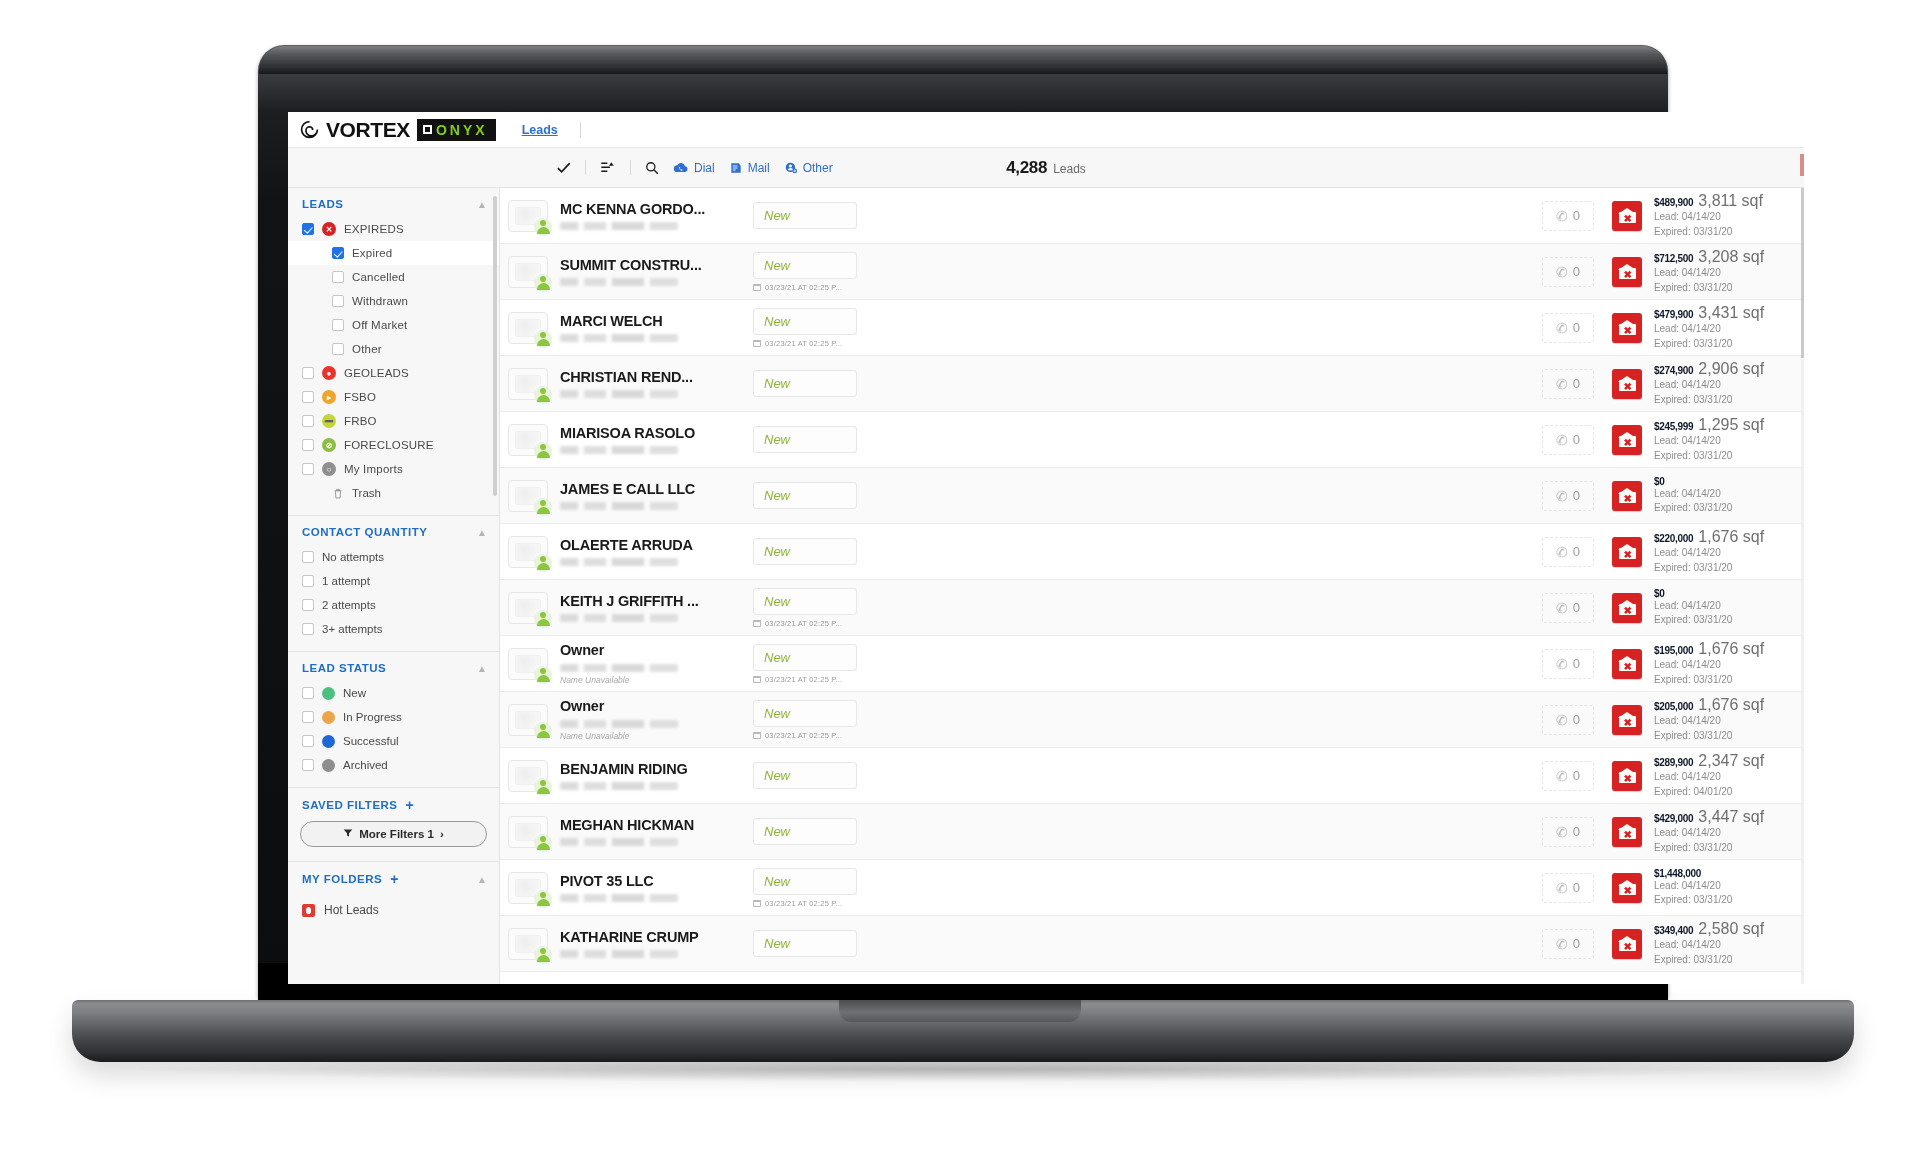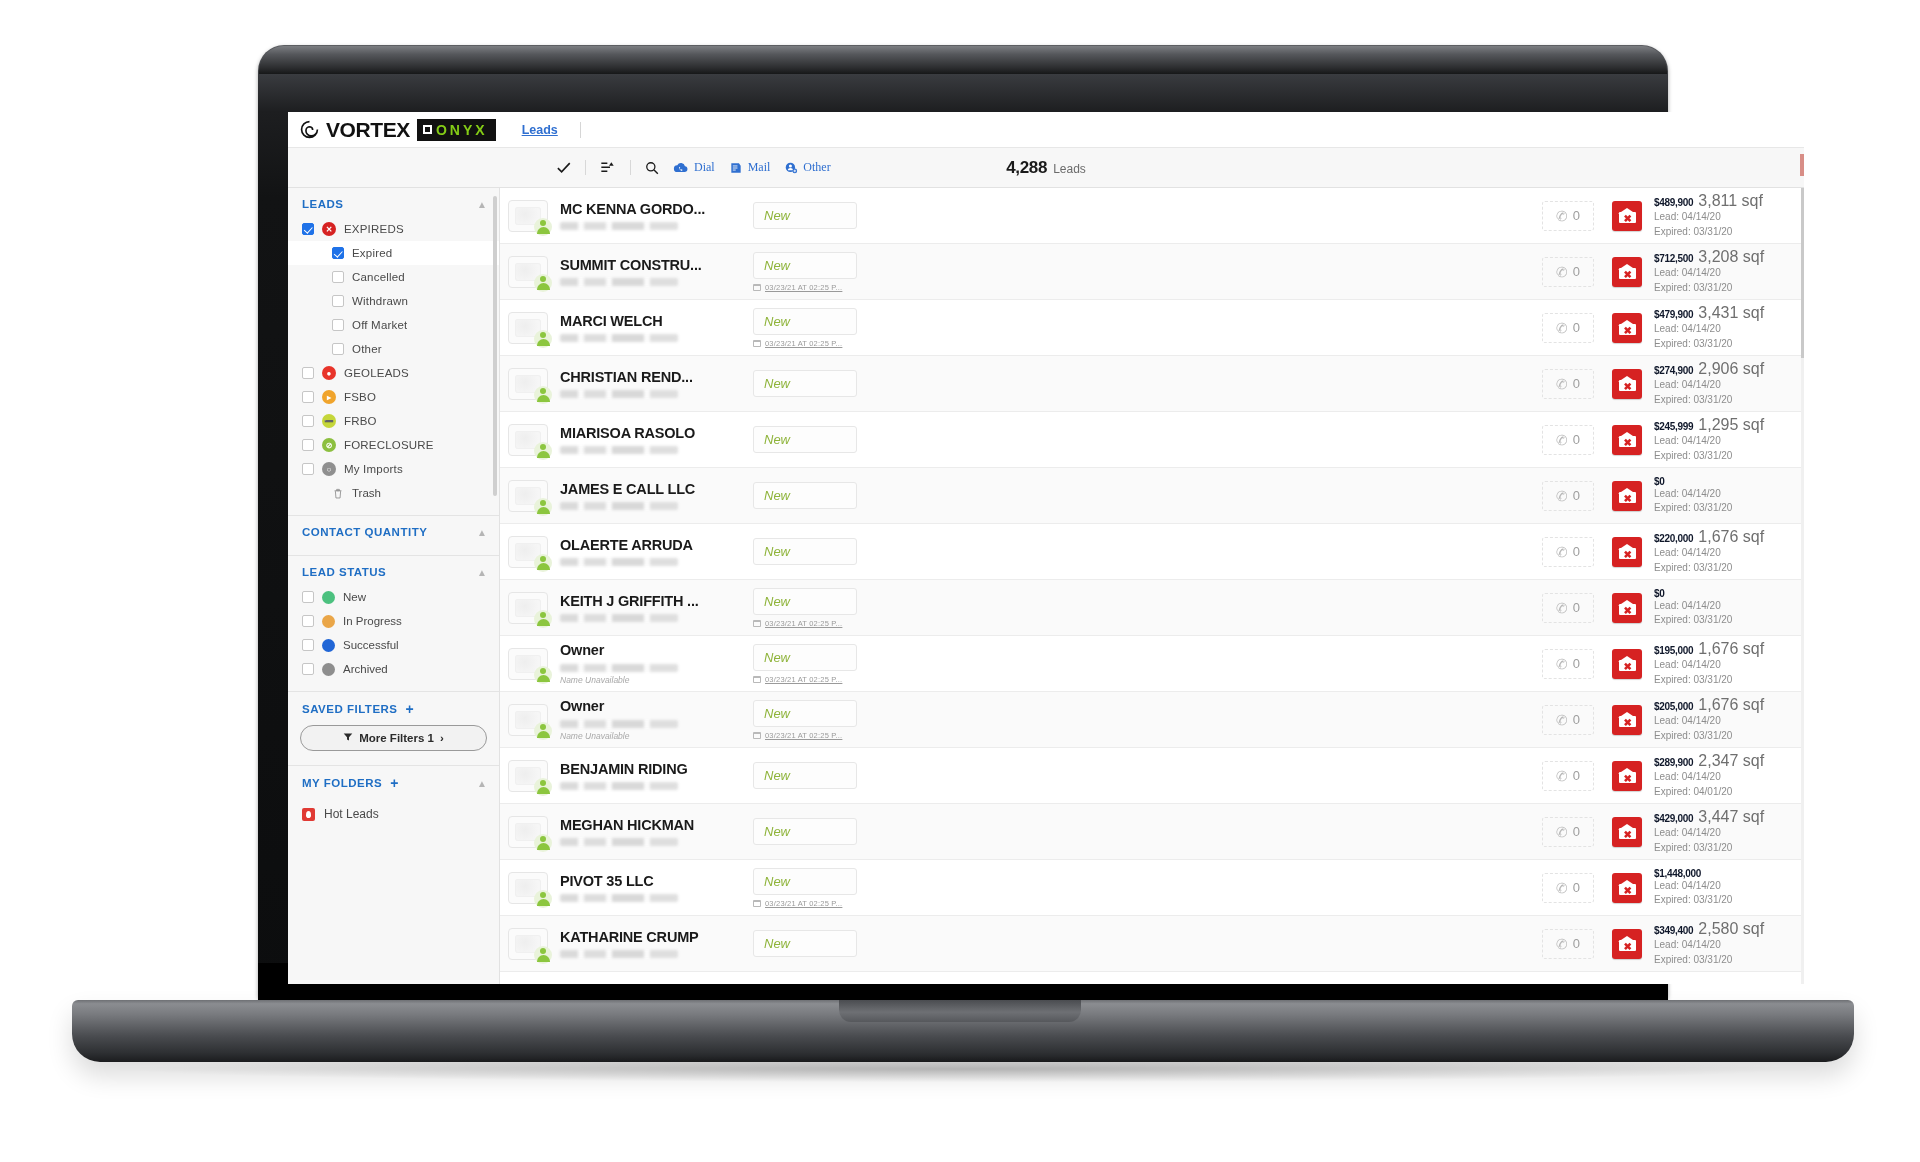--- a/index.html
+++ b/index.html
@@ -70,21 +70,21 @@
   .nav-link { color:#2f6fd0; font-size:12.5px; font-weight:700; margin-left:26px; }
   .nav-div { width:1px; height:16px; background:#d6d6d6; margin-left:22px; }
 
   #toolbar {
     height: 40px; background:#f7f7f7; border-bottom:1px solid #e2e2e2;
     display:flex; align-items:center; position:relative;
   }
   #toolbar-left { display:flex; align-items:center; gap:14px; margin-left:268px; }
   .tb-icon { color:#1a1a1a; font-size:15px; line-height:1; display:flex; align-items:center; }
   .tb-sep { width:1px; height:15px; background:#d8d8d8; }
-  .tb-action { display:flex; align-items:center; gap:5px; color:#2f6fd0; font-size:12px;font-family:Liberation Serif, serif; }
+  .tb-action { display:flex; align-items:center; gap:5px; color:#2f6fd0; font-size:12px; }
   .tb-action .glyph { color:#2f6fd0; display:flex; align-items:center; }
   #lead-count { position:absolute; left:50%; transform:translateX(-50%); display:flex; align-items:baseline; gap:6px; }
   #lead-count .num { font-size:17px; font-weight:700; color:#1a1a1a; letter-spacing:-.3px; }
   #lead-count .lbl { font-size:12px; color:#6b6b6b; }
   #toolbar-accent { position:absolute; right:0; top:6px; width:4px; height:22px; background:#c0392b; opacity:.55; }
 
   #body-area { display:flex; height: calc(872px - 36px - 40px); }
 
   
   #sidebar {
@@ -194,21 +194,21 @@
   .name-unavail { font-size:8.5px; color:#a9a9a9; margin-top:3px; font-style:italic; }
 
   .status-col { width:104px; flex:0 0 104px; margin-left:18px; }
   .status-box {
     height:27px; border:1px solid #e7e7e7; border-radius:3px; background:#fdfdfd;
     display:flex; align-items:center; padding-left:10px;
     font-size:13px; font-style:italic; color:#8fb43b; font-weight:500;
   }
   .appt { display:flex; align-items:center; gap:4px; margin-top:4px; }
   .appt-ico { width:8px; height:7px; border:1px solid #b9b9b9; border-radius:1px; border-top-width:2px; }
-  .appt-txt { font-size:7.5px; color:#9a9a9a; letter-spacing:.2px; white-space:nowrap;text-decoration:underline; }
+  .appt-txt { font-size:7.5px; color:#9a9a9a; letter-spacing:.2px; white-space:nowrap; }
 
   .spacer { flex:1; }
 
   .phone-cell {
     width:52px; flex:0 0 52px; height:30px; border:1px dashed #e3e3e3; border-radius:3px;
     display:flex; align-items:center; justify-content:center; gap:5px; margin-right:18px;
   }
   .phone-glyph { color:#b9b9b9; font-size:14px; transform:rotate(8deg); }
   .phone-zero { color:#9e9e9e; font-size:13px; }
 
@@ -391,20 +391,38 @@
             </span>
             <span class="sb-label">Trash</span>
           </div>
         </div>
 
         <div class="sb-block">
           <div class="sb-head">
             <span class="sb-title">CONTACT QUANTITY</span>
             <span class="sb-caret">▲</span>
           </div>
+          <div id="cq-items">
+              <div class="sb-item">
+                <span class="cb"></span>
+                <span class="sb-label">No attempts</span>
+              </div>
+              <div class="sb-item">
+                <span class="cb"></span>
+                <span class="sb-label">1 attempt</span>
+              </div>
+              <div class="sb-item">
+                <span class="cb"></span>
+                <span class="sb-label">2 attempts</span>
+              </div>
+              <div class="sb-item">
+                <span class="cb"></span>
+                <span class="sb-label">3+ attempts</span>
+              </div>
+            </div>
         </div>
 
         <div class="sb-block">
           <div class="sb-head">
             <span class="sb-title">LEAD STATUS</span>
             <span class="sb-caret">▲</span>
           </div>
           <div id="ls-items">
               <div class="sb-item">
                 <span class="cb"></span>

